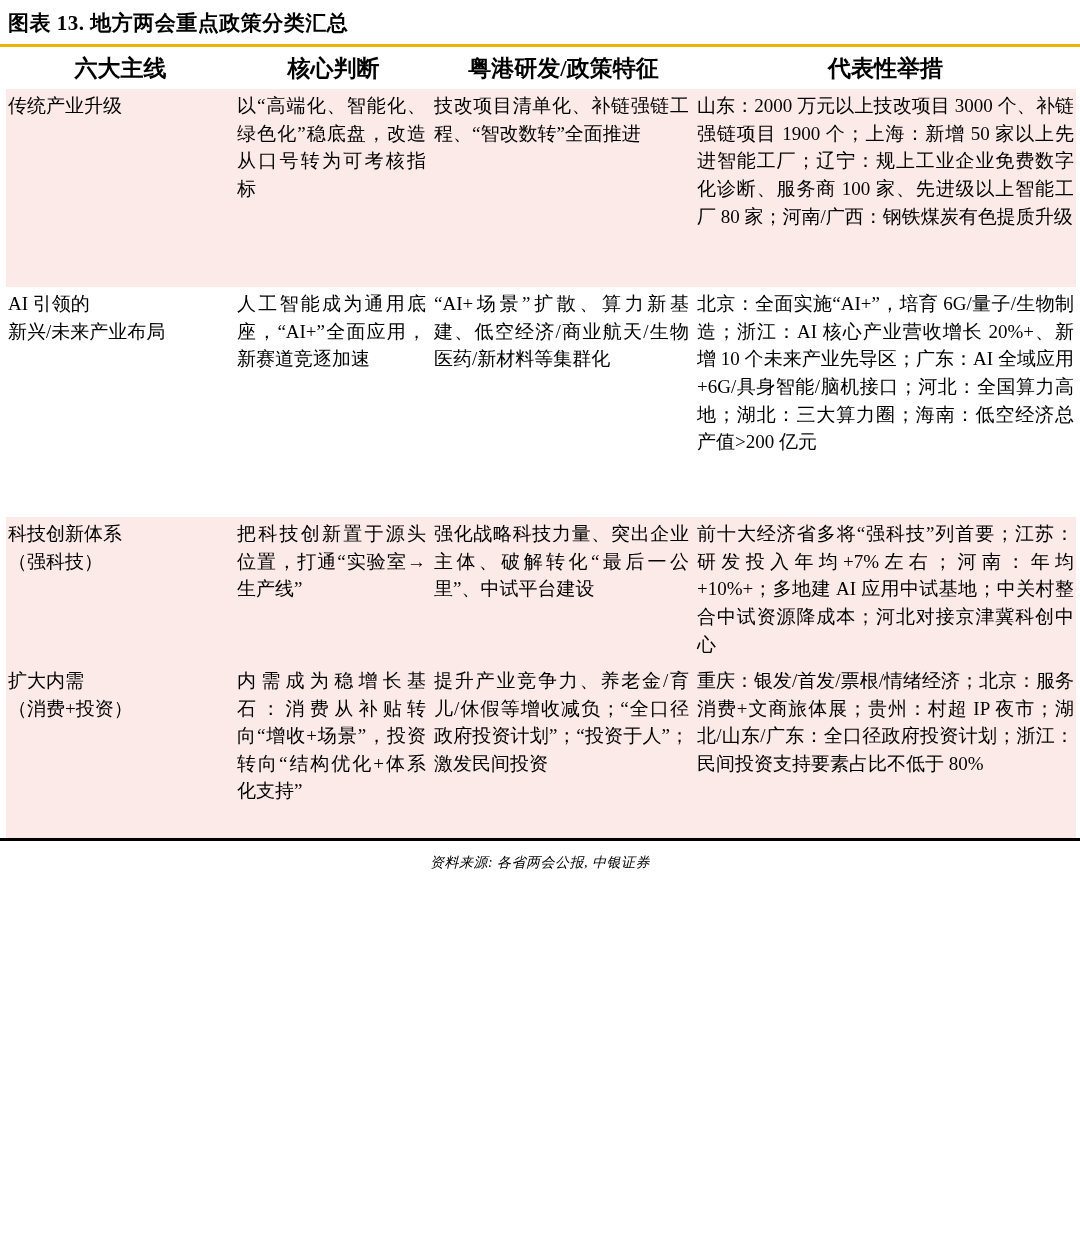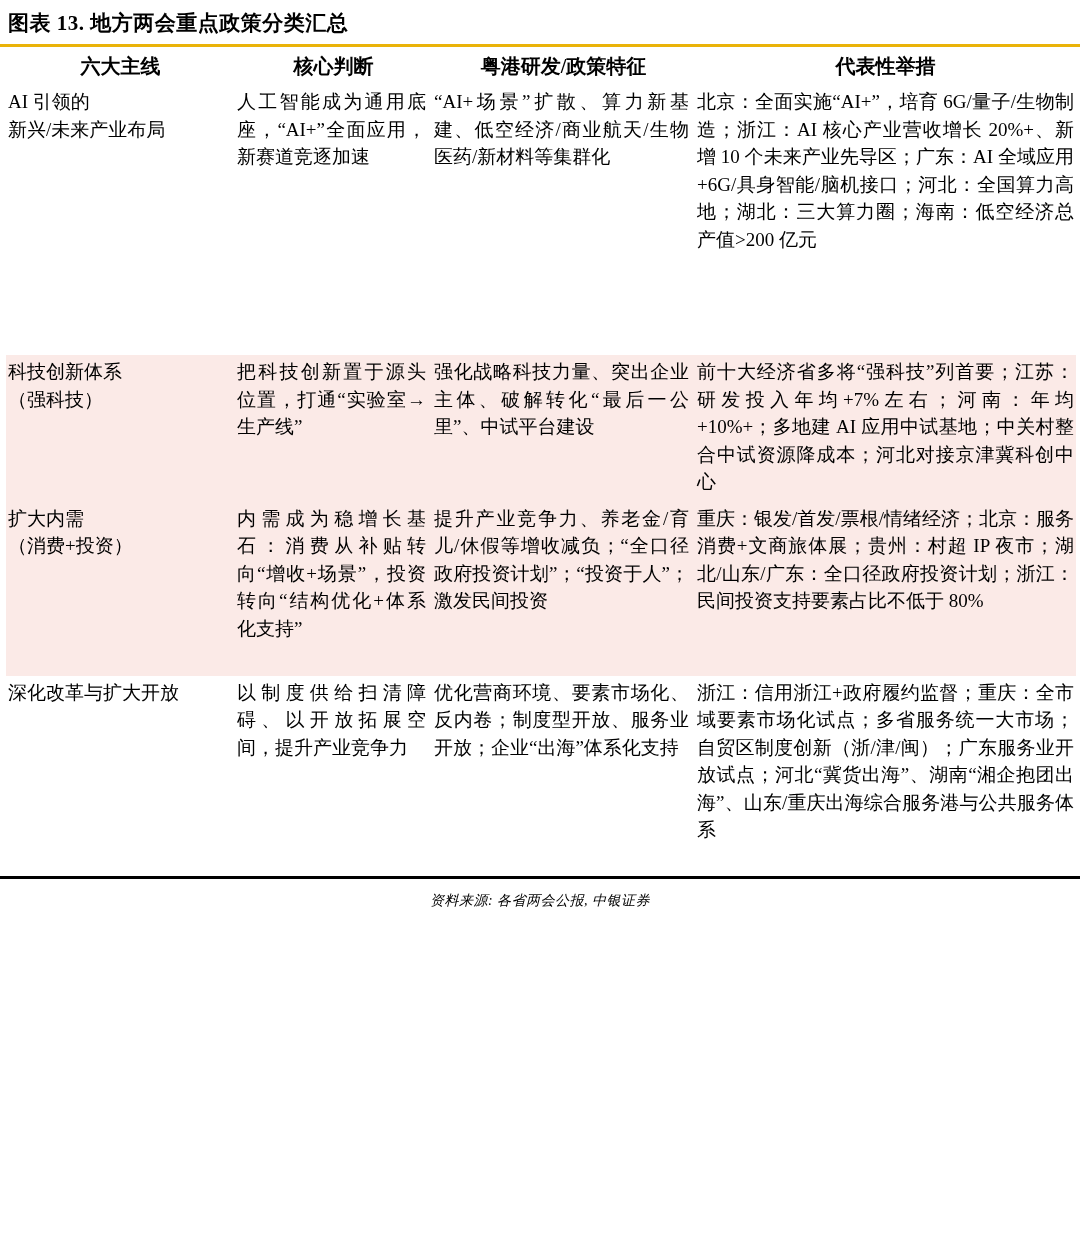--- a/index.html
+++ b/index.html
@@ -23,36 +23,36 @@
   table.policy-table {
     border-collapse: collapse;
     table-layout: fixed;
     width: 1070px;
     margin: 0 4px 0 6px;
     font-size: 19px;
     line-height: 1.45;
   }
   table.policy-table th {
     font-weight: bold;
-    font-size: 20px;
+    font-size: 23px;
     text-align: center;
     padding: 5px 2px 4px 2px;
     height: 28px;
     vertical-align: middle;
   }
   table.policy-table td {
     vertical-align: top;
     padding: 3px 6px 6px 2px;
     text-align: justify;
   }
   table.policy-table td.col-theme { white-space: pre-line; text-align: left; padding-left: 2px; }
   table.policy-table td.col-measures { padding-right: 2px; }
   tr.row-highlight { background: #fbeae7; }
   tr.r1 { height: 198px; }
-  tr.r2 { height: 270px; }
+  tr.r2 { height: 230px; }
   tr.r3 { height: 124px; }
   tr.r4 { height: 150px; }
   tr.r5 { height: 174px; }
   tr.r6 { height: 200px; }
 
   .bottom-rule {
     border-bottom: 3px solid #000000;
     margin: 0;
   }
   .source-note {
@@ -79,20 +79,26 @@
     </colgroup>
     <thead>
       <tr>
         <th>六大主线</th>
         <th>核心判断</th>
         <th>粤港研发/政策特征</th>
         <th>代表性举措</th>
       </tr>
     </thead>
     <tbody>
+      <tr class="row-highlight r1">
+        <td class="col-theme">传统产业升级</td>
+        <td class="col-judgment">以“高端化、智能化、绿色化”稳底盘，改造从口号转为可考核指标</td>
+        <td class="col-features">技改项目清单化、补链强链工程、“智改数转”全面推进</td>
+        <td class="col-measures">山东：2000 万元以上技改项目 3000 个、补链强链项目 1900 个；上海：新增 50 家以上先进智能工厂；辽宁：规上工业企业免费数字化诊断、服务商 100 家、先进级以上智能工厂 80 家；河南/广西：钢铁煤炭有色提质升级</td>
+      </tr>
       <tr class="r2">
         <td class="col-theme">AI 引领的
 新兴/未来产业布局</td>
         <td class="col-judgment">人工智能成为通用底座，“AI+”全面应用，新赛道竞逐加速</td>
         <td class="col-features">“AI+场景”扩散、算力新基建、低空经济/商业航天/生物医药/新材料等集群化</td>
         <td class="col-measures">北京：全面实施“AI+”，培育 6G/量子/生物制造；浙江：AI 核心产业营收增长 20%+、新增 10 个未来产业先导区；广东：AI 全域应用+6G/具身智能/脑机接口；河北：全国算力高地；湖北：三大算力圈；海南：低空经济总产值&gt;200 亿元</td>
       </tr>
       <tr class="row-highlight r3">
         <td class="col-theme">科技创新体系
 （强科技）</td>
@@ -100,26 +106,20 @@
         <td class="col-features">强化战略科技力量、突出企业主体、破解转化“最后一公里”、中试平台建设</td>
         <td class="col-measures">前十大经济省多将“强科技”列首要；江苏：研发投入年均+7%左右；河南：年均+10%+；多地建 AI 应用中试基地；中关村整合中试资源降成本；河北对接京津冀科创中心</td>
       </tr>
       <tr class="row-highlight r5">
         <td class="col-theme">扩大内需
 （消费+投资）</td>
         <td class="col-judgment">内需成为稳增长基石：消费从补贴转向“增收+场景”，投资转向“结构优化+体系化支持”</td>
         <td class="col-features">提升产业竞争力、养老金/育儿/休假等增收减负；“全口径政府投资计划”；“投资于人”；激发民间投资</td>
         <td class="col-measures">重庆：银发/首发/票根/情绪经济；北京：服务消费+文商旅体展；贵州：村超 IP 夜市；湖北/山东/广东：全口径政府投资计划；浙江：民间投资支持要素占比不低于 80%</td>
       </tr>
-      <tr class="r6">
-        <td class="col-theme">深化改革与扩大开放</td>
-        <td class="col-judgment">以制度供给扫清障碍、以开放拓展空间，提升产业竞争力</td>
-        <td class="col-features">优化营商环境、要素市场化、反内卷；制度型开放、服务业开放；企业“出海”体系化支持</td>
-        <td class="col-measures">浙江：信用浙江+政府履约监督；重庆：全市域要素市场化试点；多省服务统一大市场；自贸区制度创新（浙/津/闽）；广东服务业开放试点；河北“冀货出海”、湖南“湘企抱团出海”、山东/重庆出海综合服务港与公共服务体系</td>
-      </tr>
     </tbody>
   </table>
 
   <div class="bottom-rule"></div>
 
   <div class="source-note">资料来源: 各省两会公报, 中银证券</div>
 
 </div>
 
 </body></html>

